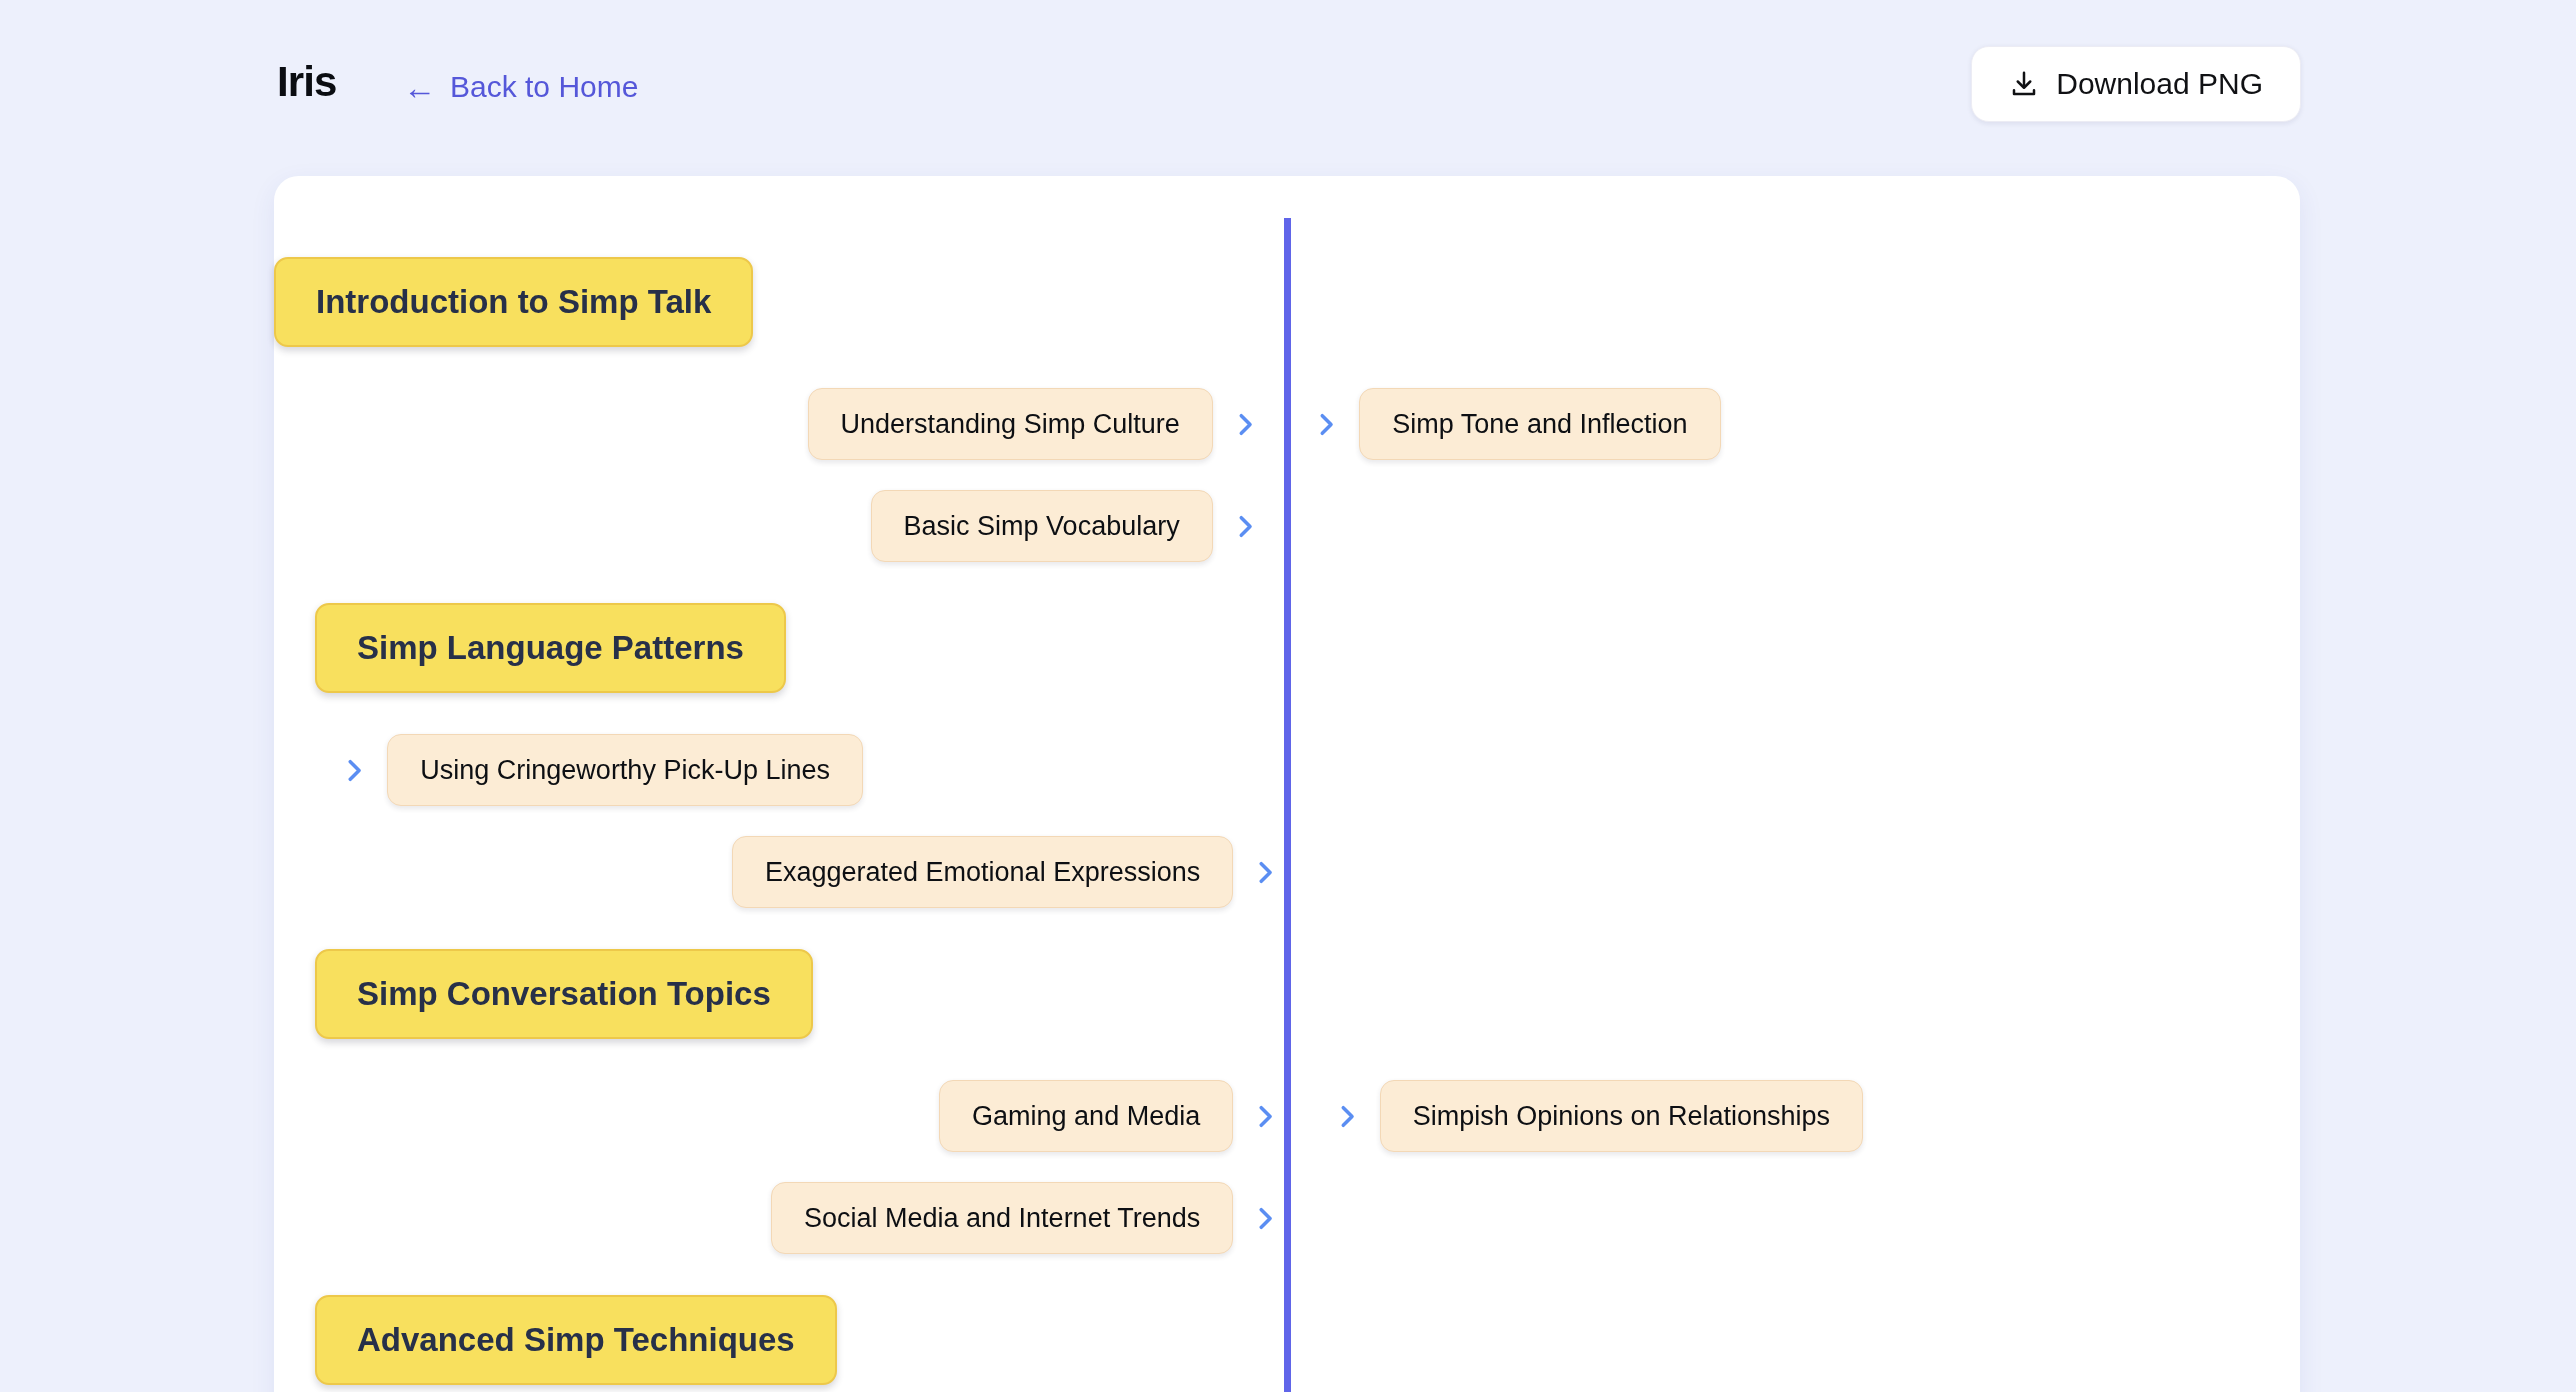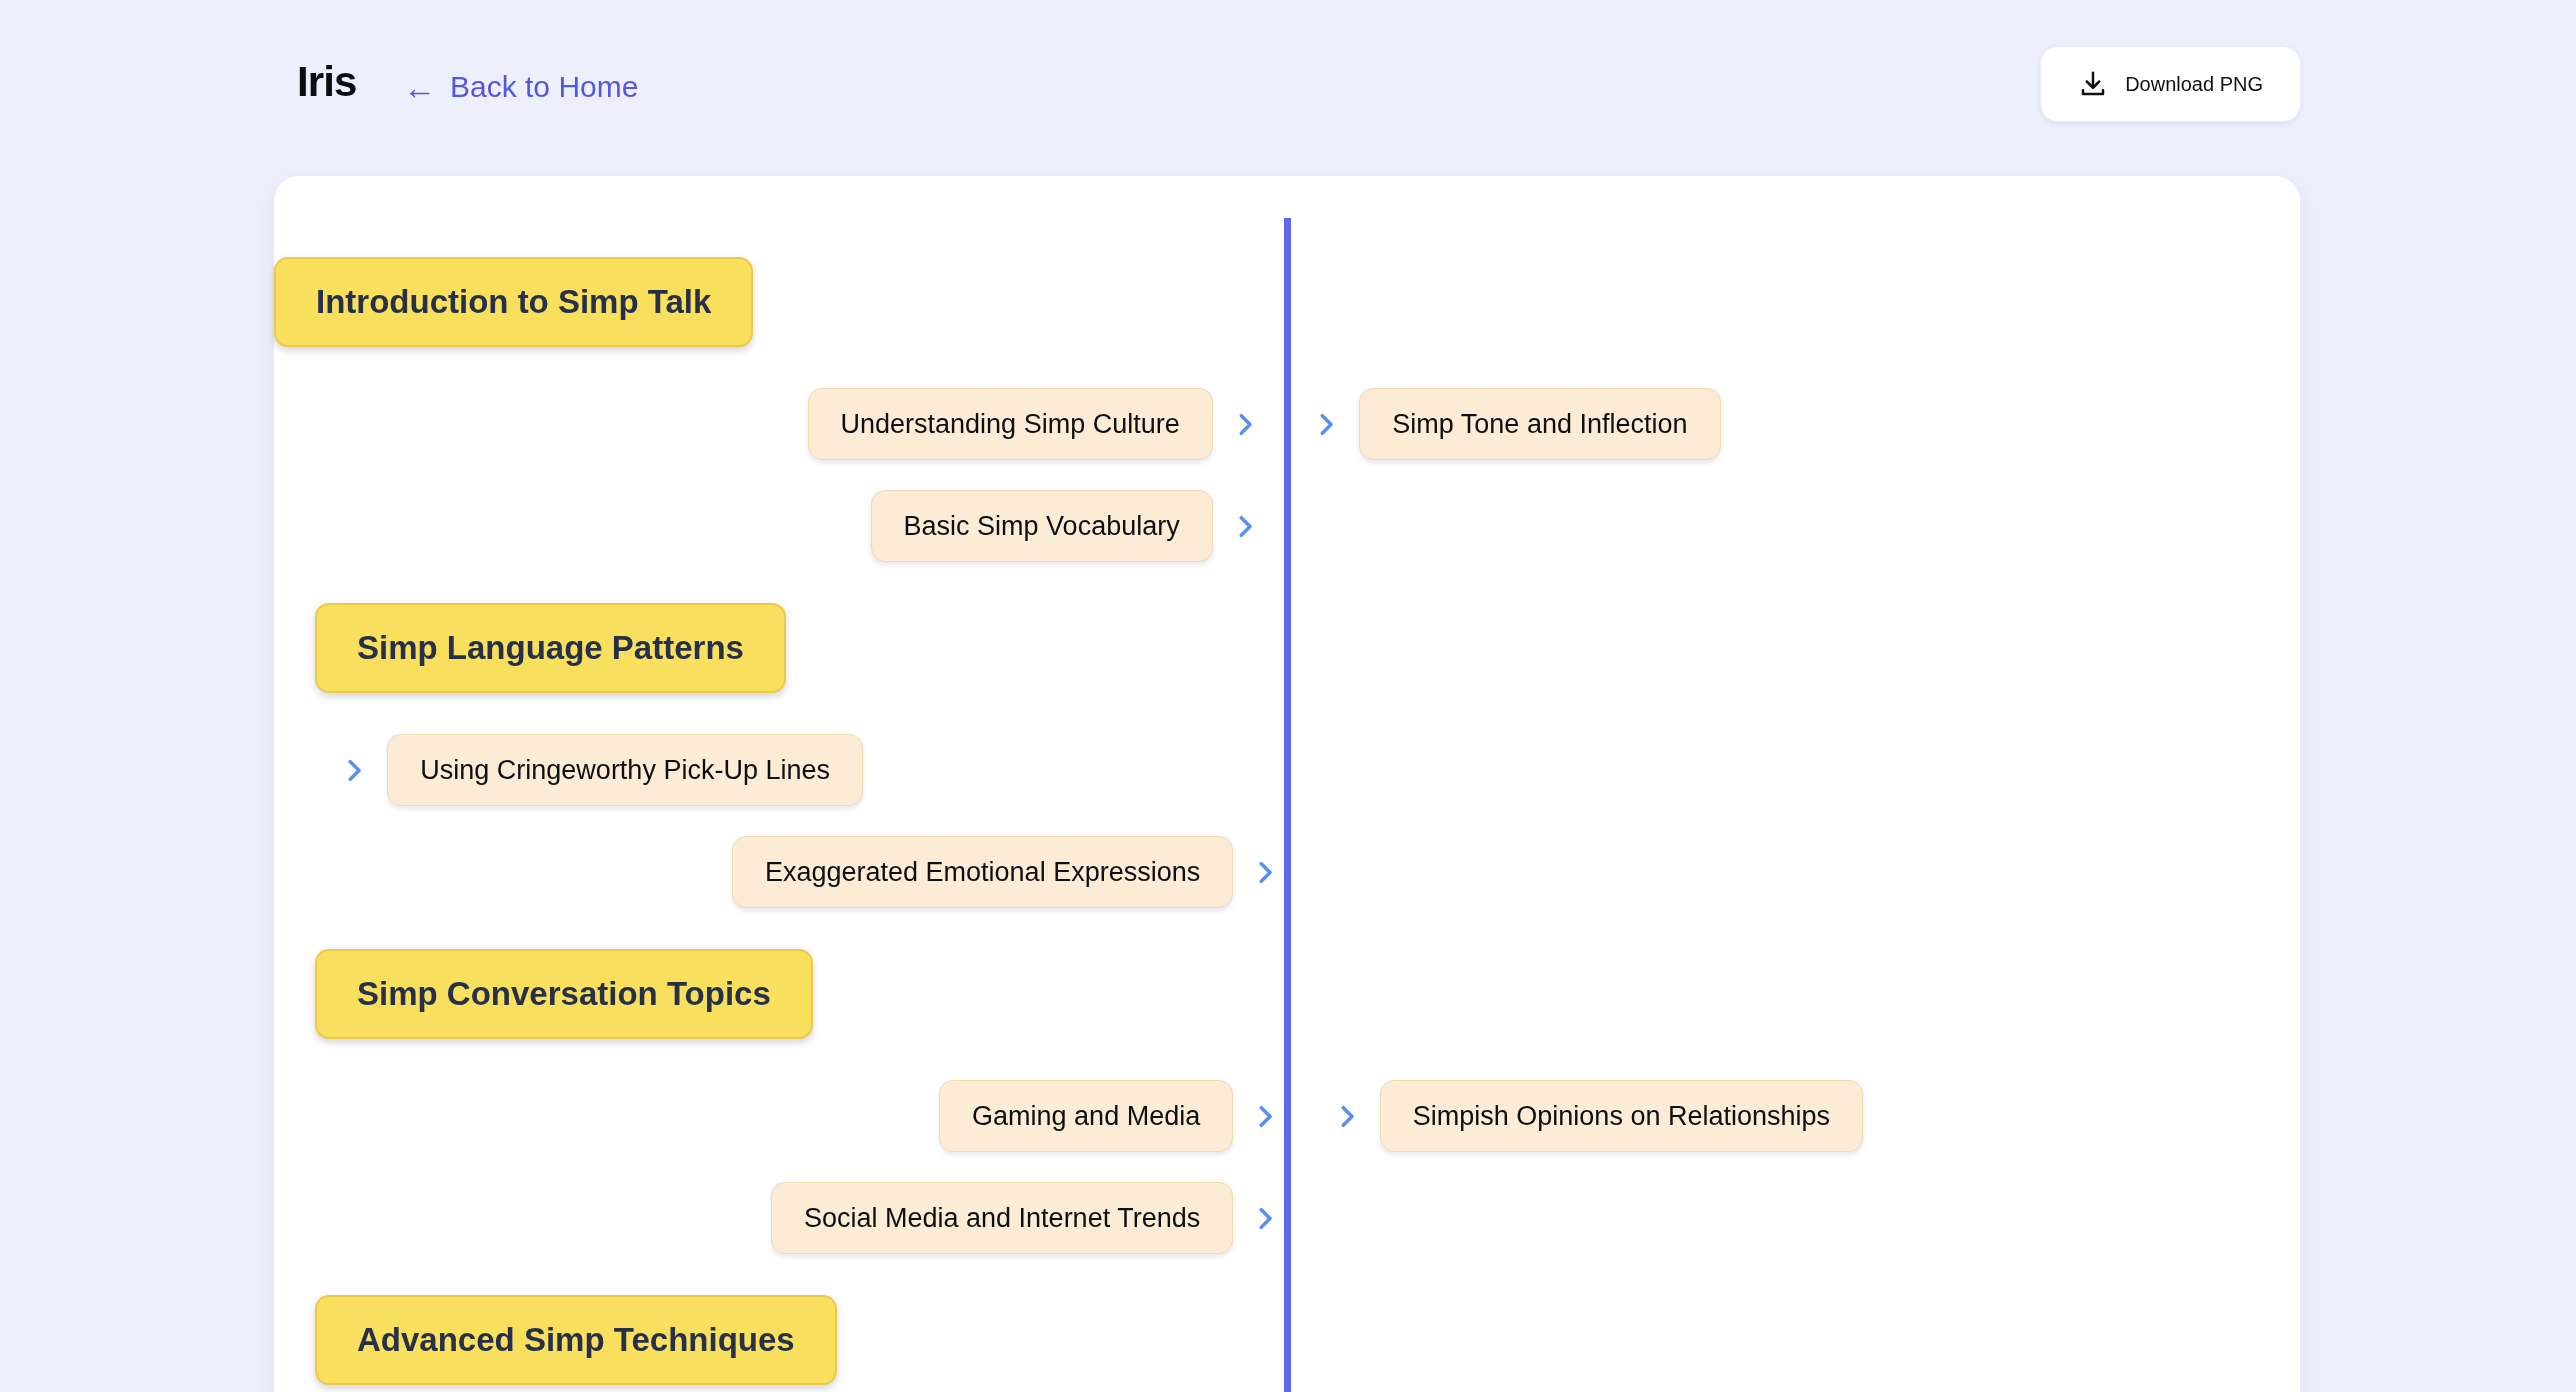--- a/index.html
+++ b/index.html
@@ -7,33 +7,33 @@
   body {
     background:#edf0fc;
     font-family:"Liberation Sans", sans-serif;
     position:relative;
   }
 
   
   .header { position:absolute; left:0; top:0; width:100%; height:167px; }
   .brand {
     position:absolute; left:277px; top:58px;
-    font-size:42px; font-weight:800; color:#0b0d12; letter-spacing:-0.9px;margin-left:20px;
+    font-size:42px; font-weight:800; color:#0b0d12; letter-spacing:-0.9px;
   }
   .back-link {
     position:absolute; left:403px; top:70px;
     display:flex; align-items:center; gap:14px;
     color:#5557d9; font-size:30px; font-weight:500; cursor:pointer;
   }
   .back-link .arrow { font-size:33px; line-height:1; }
   .download-btn {
     position:absolute; right:275px; top:46px; height:76px;
     display:flex; align-items:center; gap:17.6px;
     background:#ffffff; border:0.9px solid #ececf4; border-radius:17.6px;
-    padding:0 37px; font-size:20px; font-weight:500; color:#101114;
+    padding:0 37px; font-size:30px; font-weight:500; color:#101114;
     box-shadow:0 1.8px 5.3px rgba(20,30,80,0.08); cursor:pointer;
   }
 
   
   .canvas-card {
     position:absolute; left:274px; top:176px; width:2026px; height:1319px;
     background:#ffffff; border-radius:24.6px;
     box-shadow:0 8.8px 26px rgba(50,70,160,0.08);
     padding-top:81px;
   }

